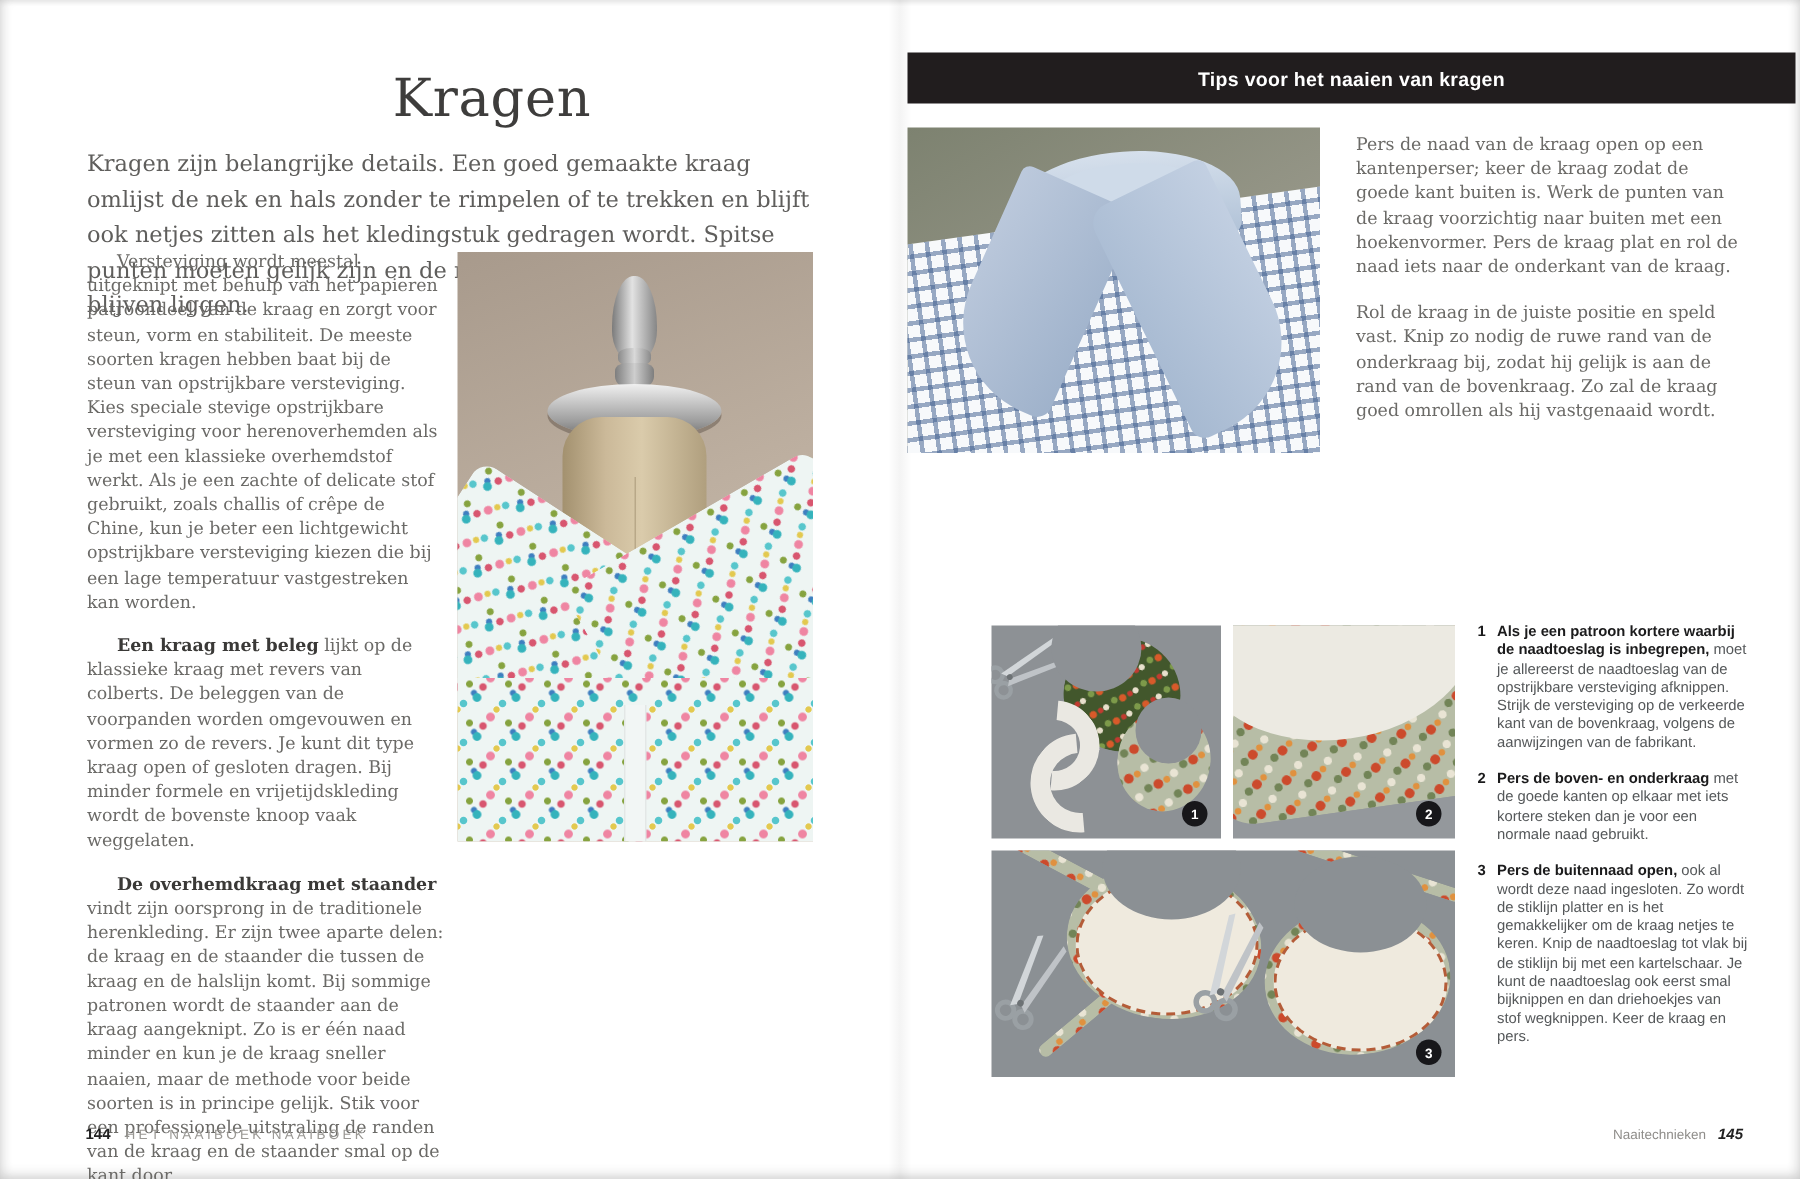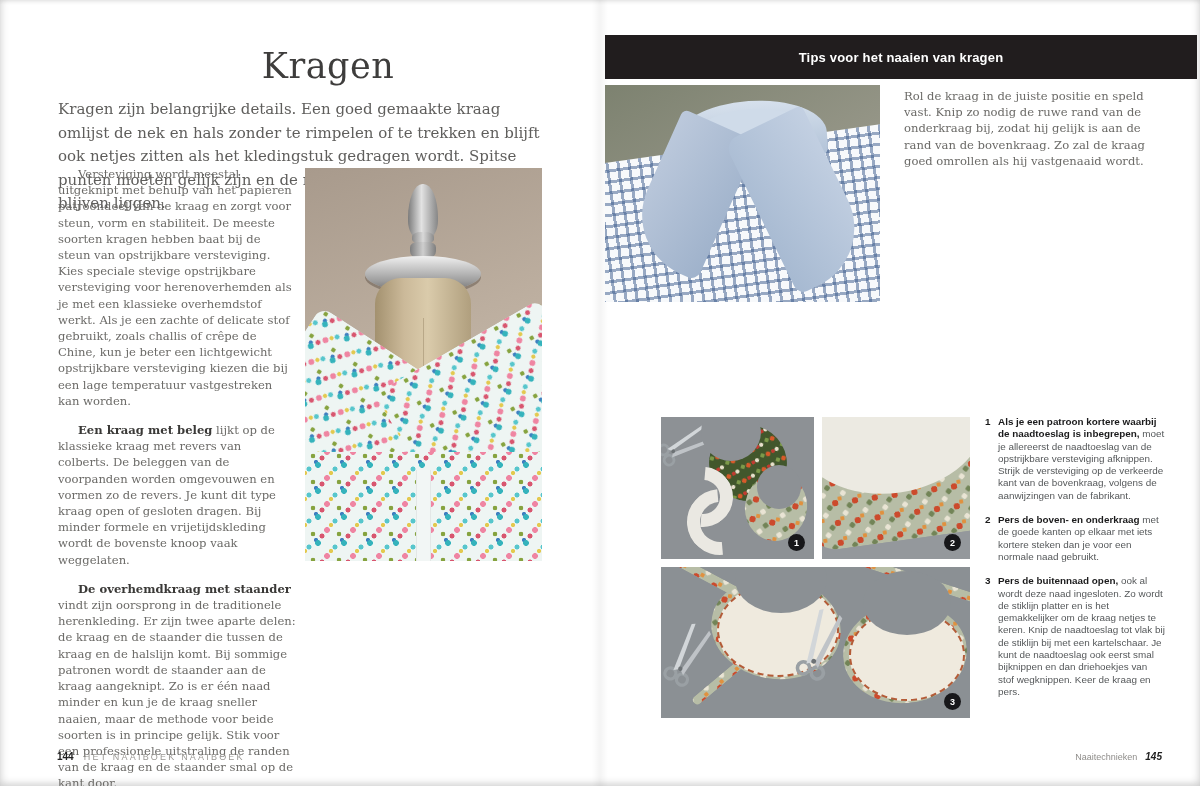--- a/index.html
+++ b/index.html
@@ -15,21 +15,21 @@
     font-family:"DejaVu Serif",serif;font-size:35px;color:#3e3d3c;letter-spacing:.5px;margin-left:28px;}
   .intro{left:58px;top:98px;width:488px;
     font-family:"DejaVu Serif",serif;font-size:15px;line-height:23.5px;color:#5f5e5c;}
   .serifcol{font-family:"DejaVu Serif",serif;font-size:11.6px;line-height:16.2px;color:#6b6a67;}
   .serifcol p{margin:0 0 13px 0;}
   .lead{font-weight:bold;color:#3a3937;margin-left:20px;}
   .leftcol{left:58px;top:166px;width:238px;}
   .tipscol{left:904px;top:88px;width:257px;}
   .tipscol p{margin:0 0 15px 0;}
 
-  .bar{left:605px;width:592px;height:44px;background:#211d1e;color:#ffffff;
+  .bar{left:605px;width:592px;height:34px;background:#211d1e;color:#ffffff;
     display:flex;align-items:center;justify-content:center;
     font-size:13px;font-weight:bold;letter-spacing:.2px;}
   .bar1{top:35px;} .bar2{top:362px;}
 
   .steps{left:985px;top:416px;width:180px;font-size:9.9px;line-height:12.3px;color:#55585a;}
   .step{display:flex;margin:0 0 12px 0;}
   .step-num{font-weight:bold;color:#1b1b1c;width:13px;flex:none;}
   .step p{margin:0;}
   .step-lead{font-weight:bold;color:#1b1b1c;}
 
@@ -159,20 +159,21 @@
 
   <div class="abs ph ph-collar" data-interactable="false">
     <div class="shirt gingham" data-interactable="false"></div>
     <div class="collar-band" data-interactable="false"></div>
     <div class="collar-inner" data-interactable="false"></div>
     <div class="collar-left" data-interactable="false"></div>
     <div class="collar-right" data-interactable="false"></div>
   </div>
 
   <div class="abs tipscol serifcol" data-interactable="false">
+    <p data-interactable="false">Pers de naad van de kraag open op een kantenperser; keer de kraag zodat de goede kant buiten is. Werk de punten van de kraag voorzichtig naar buiten met een hoekenvormer. Pers de kraag plat en rol de naad iets naar de onderkant van de kraag.</p>
     <p data-interactable="false">Rol de kraag in de juiste positie en speld vast. Knip zo nodig de ruwe rand van de onderkraag bij, zodat hij gelijk is aan de rand van de bovenkraag. Zo zal de kraag goed omrollen als hij vastgenaaid wordt.</p>
   </div>
 
 
   <div class="abs ph ph-step1" data-interactable="false">
     <svg class="scissors" data-interactable="false" style="left:-6px;top:14px;width:62px;transform:rotate(-28deg);" viewBox="0 0 64 28">
       <circle cx="9" cy="8" r="5" fill="none" stroke="#9aa0a4" stroke-width="3"></circle>
       <circle cx="9" cy="20" r="5" fill="none" stroke="#9aa0a4" stroke-width="3"></circle>
       <path d="M13 9 L58 4 L60 7 L16 13 Z" fill="#d2d6d9"></path>
       <path d="M13 19 L58 24 L60 21 L16 15 Z" fill="#bfc3c7"></path>

